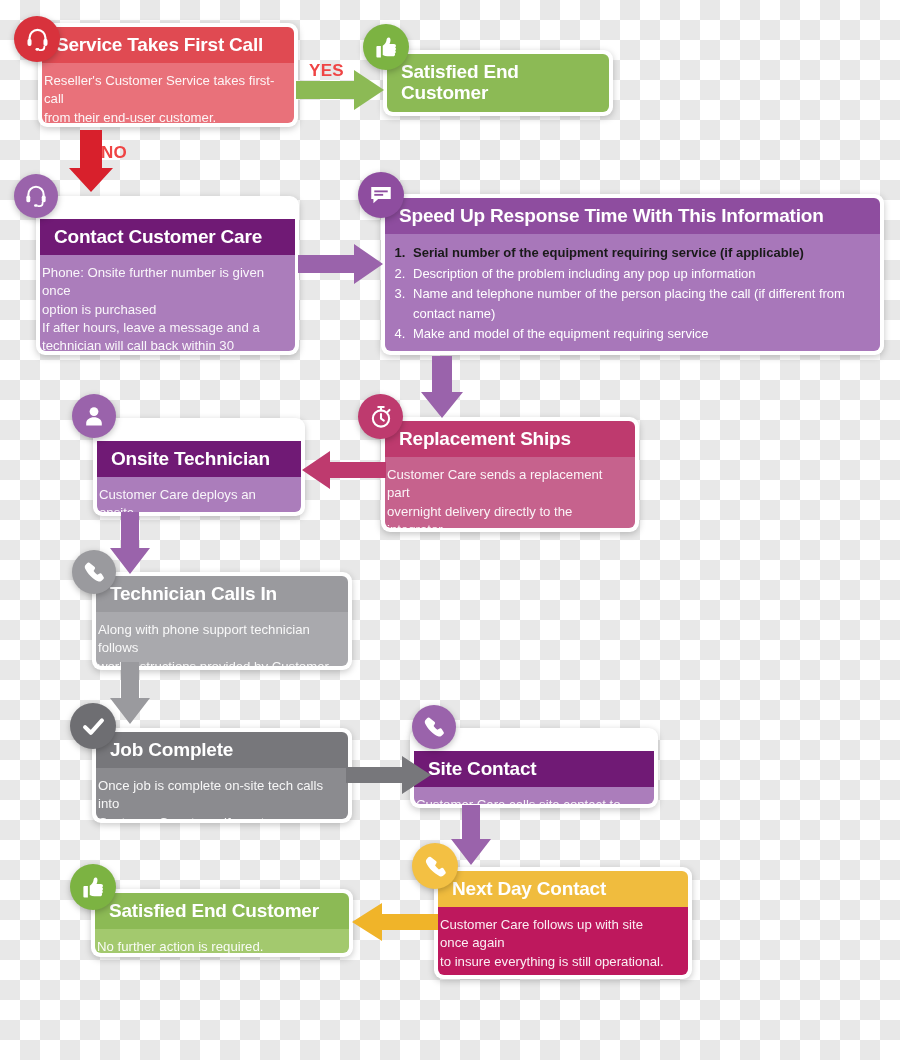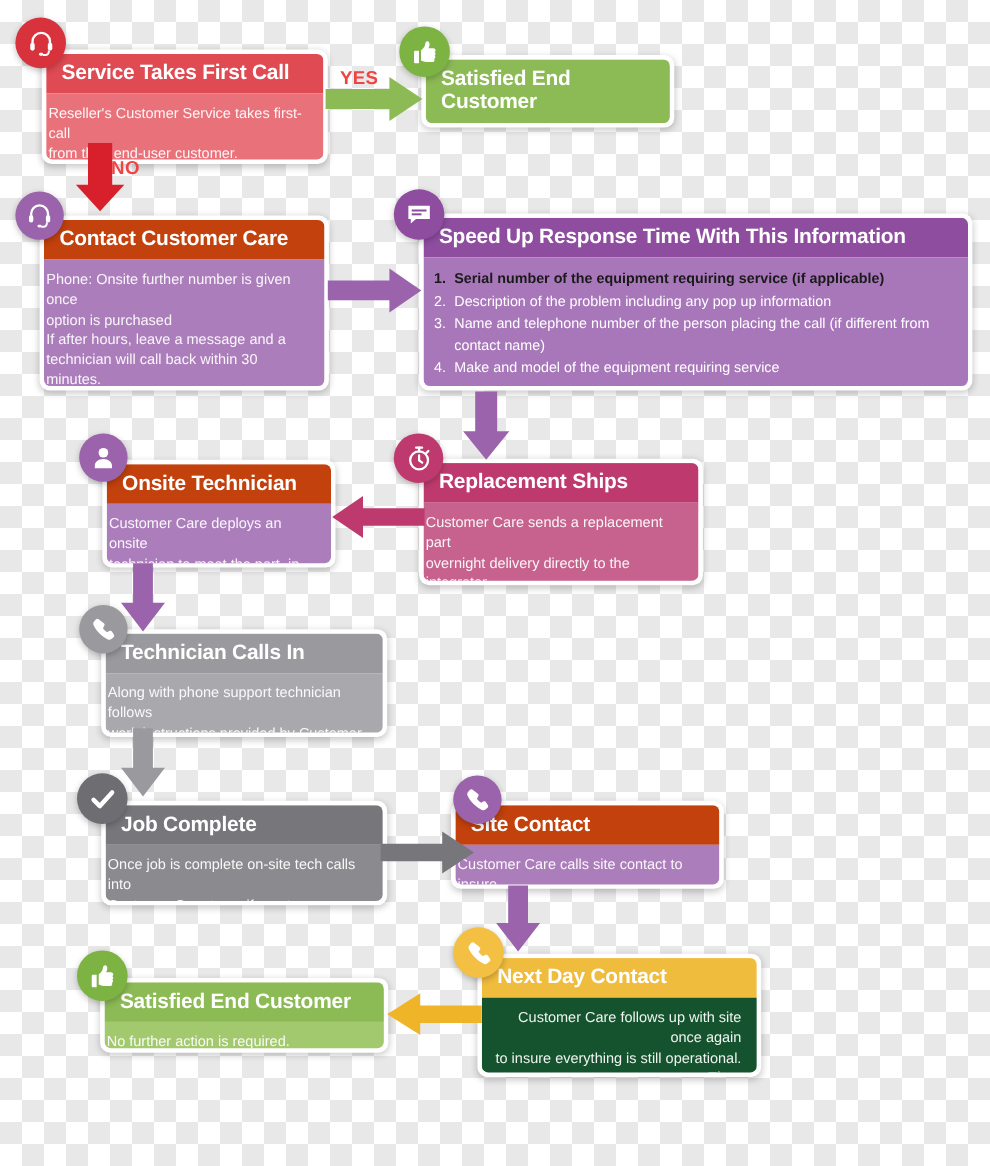--- a/index.html
+++ b/index.html
@@ -48,32 +48,32 @@
   }
   .card-body .muted{color:rgba(255,255,255,.93);}
   .card-body p{margin:0 0 5px 0;}
   .card-body p:last-child{margin-bottom:0;}
 
   
   .t-red   .card-title{background:#e04a52;}
   .t-red   .card-body {background:#e9717a;}
   .t-green .card-title{background:#8cba55;}
   .t-green .card-body {background:#a3c96e;}
-  .t-purple .card-title{background:#c2410c;}
+  .t-purple .card-title{background:#701a75;margin-top:19px;}
   .t-purple .card-body {background:#ab7dbb;}
   .t-purple-d .card-title{background:#8e4d9f;}
   .t-purple-d .card-body {background:#a877ba;}
   .t-magenta .card-title{background:#be3a6e;}
   .t-magenta .card-body {background:#c6628d;}
   .t-gray  .card-title{background:#9a9a9e;}
   .t-gray  .card-body {background:#a9a9ad;}
   .t-gray-d .card-title{background:#77777b;}
   .t-gray-d .card-body {background:#8b8b8f;}
   .t-yellow .card-title{background:#f0bc3e;}
-  .t-yellow .card-body {background:#14532d;text-align:right;}
+  .t-yellow .card-body {background:#be185d;}
 
   
   ol.info-list{
     margin:0;padding:0 0 0 22px;
     font-size:13px;line-height:1.56;color:#fff;
   }
   ol.info-list li{padding-left:4px;}
   ol.info-list li.bold{color:#1a1a1a;font-weight:bold;}
 
   
@@ -167,21 +167,21 @@
       <path d="M11,0 L29,0 L29,34 L40,34 L20,60 L0,34 L11,34 Z" fill="#9a63ab"></path>
     </svg>
   </div>
 
   <div class="arrow" style="left:352px;top:902px;">
     <svg width="86" height="40" viewBox="0 0 86 40">
       <path d="M86,12 L30,12 L30,1 L0,20 L30,39 L30,28 L86,28 Z" fill="#f0b429"></path>
     </svg>
   </div>
 
-  <div class="card t-red" style="left:38px;top:45px;width:260px;height:104px;">
+  <div class="card t-red" style="left:38px;top:23px;width:260px;height:104px;">
     <div class="card-inner">
       <div class="card-title">Service Takes First Call</div>
       <div class="card-body">
         <p class="muted"><span>Reseller's Customer Service takes first-call</span><br>
         <span>from their end-user customer.</span></p>
 
       </div>
     </div>
   </div>
   <div class="badge b-red" style="left:14px;top:16px;width:46px;height:46px;">

